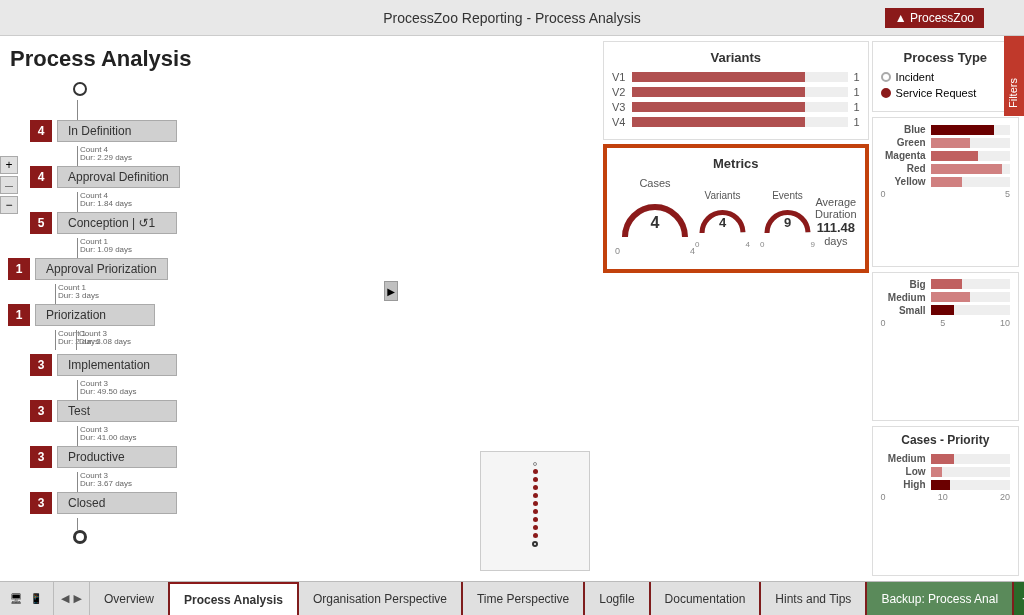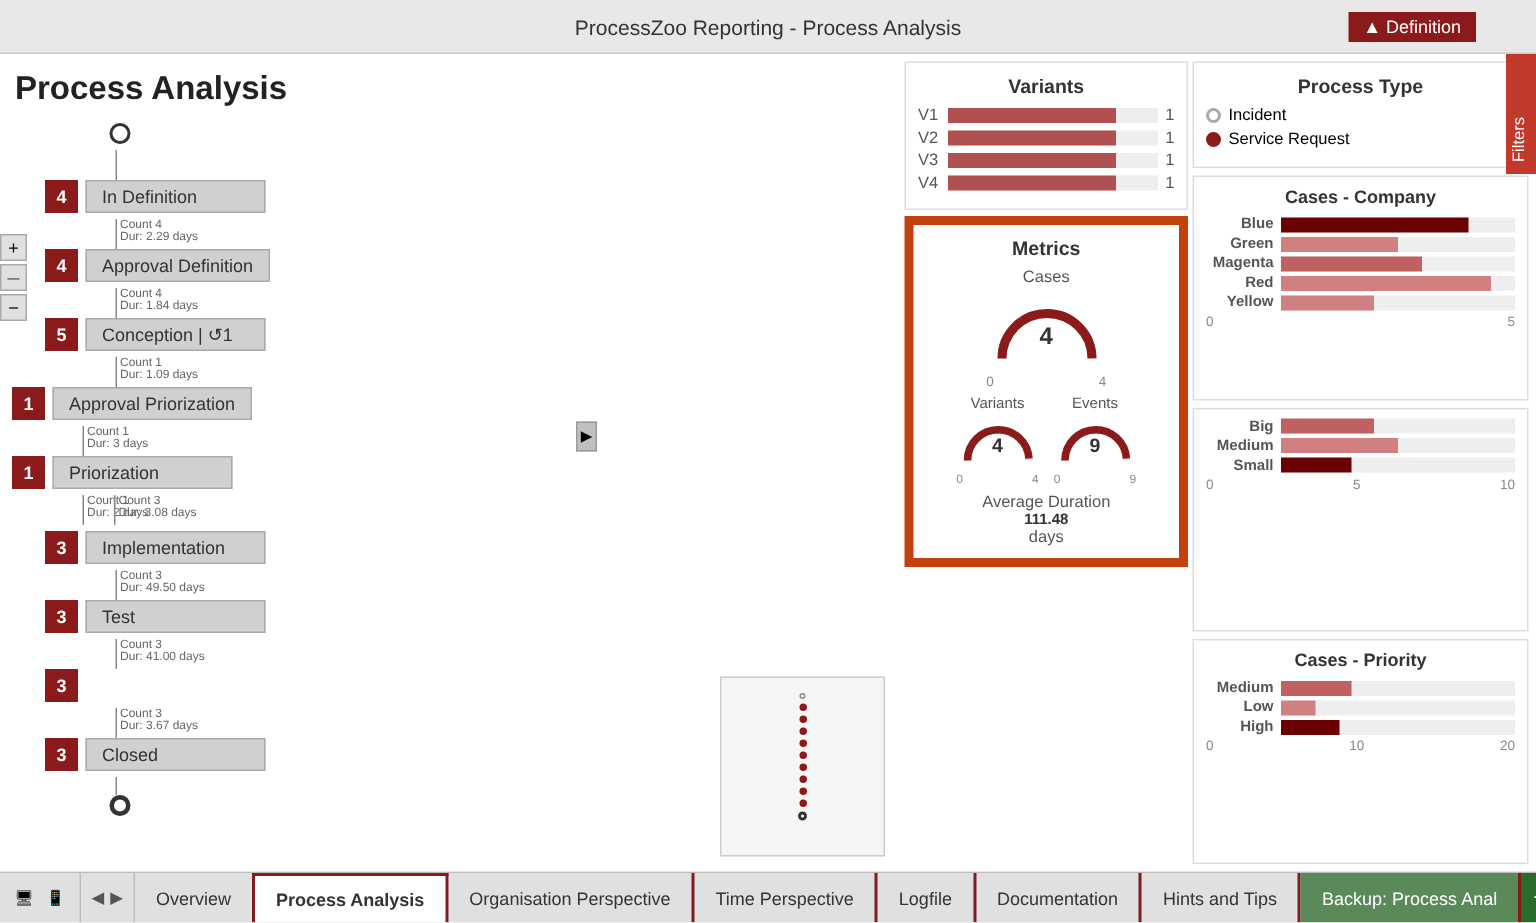--- a/index.html
+++ b/index.html
@@ -181,27 +181,27 @@
       color: #555;
     }
     .variant-count {
       margin-left: 5px;
       color: #555;
     }
 
     
     .metrics-section {
       background: white;
-      border: 6px solid #c2410c;
+      border: 4px solid #c2410c;
       padding: 8px;
       flex: 0 0 auto;
     }
     .metrics-gauges {
       display: flex;
-      flex-direction: column;
+      flex-direction: row;
       align-items: center;
     }
     .gauge-main {
       display: flex;
       flex-direction: column;
       align-items: center;
       margin-bottom: 5px;
     }
     .gauge-label-top {
       font-size: 11px;
@@ -230,21 +230,21 @@
       flex-direction: column;
       align-items: center;
     }
     .avg-duration {
       text-align: center;
       font-size: 11px;
       color: #555;
       margin-top: 5px;
     }
     .avg-value {
-      font-size: 10px;
+      font-size: 13px;
       font-weight: bold;
       color: #333;
     }
 
     
     .chart-section {
       background: white;
       border: 1px solid #ddd;
       padding: 6px 8px;
       flex: 1;
@@ -421,21 +421,21 @@
       align-items: center;
       justify-content: center;
       font-size: 10px;
     }
   </style>
 </head>
 <body>
 
 <div id="titlebar">
   <span>ProcessZoo Reporting - Process Analysis</span>
-  <button class="logo-btn">▲ Definition</button>
+  <button class="logo-btn">▲ ProcessZoo</button>
 </div>
 
 <div id="filters-tab">Filters</div>
 
 <div id="main">
 
   <div id="left-panel">
     <div id="process-title">Process Analysis</div>
 
     <div class="zoom-controls">
@@ -509,20 +509,21 @@
       <div class="flow-item">
         <div class="flow-badge">3</div>
         <div class="flow-box">Test</div>
       </div>
       <div class="connector-with-label">
         <span class="conn-info" style="font-size:8px; line-height:1;">Count 3<br>Dur: 41.00 days</span>
       </div>
 
       <div class="flow-item">
         <div class="flow-badge">3</div>
+        <div class="flow-box">Productive</div>
       </div>
       <div class="connector-with-label">
         <span class="conn-info" style="font-size:8px; line-height:1;">Count 3<br>Dur: 3.67 days</span>
       </div>
 
       <div class="flow-item">
         <div class="flow-badge">3</div>
         <div class="flow-box">Closed</div>
       </div>
       <div class="connector-line"></div>
@@ -651,21 +652,20 @@
         <div class="radio-circle"></div>
         <span>Incident</span>
       </div>
       <div class="radio-row">
         <div class="radio-circle selected"></div>
         <span>Service Request</span>
       </div>
     </div>
 
     <div class="chart-section">
-      <div class="section-title">Cases - Company</div>
       <div class="bar-chart-row">
         <span class="bar-label">Blue</span>
         <div class="bar-bg">
             <div class="bar-fill dark" style="width:80%;"></div>
           </div>
       </div>
       <div class="bar-chart-row">
         <span class="bar-label">Green</span>
         <div class="bar-bg">
             <div class="bar-fill light" style="width:50%;"></div>

